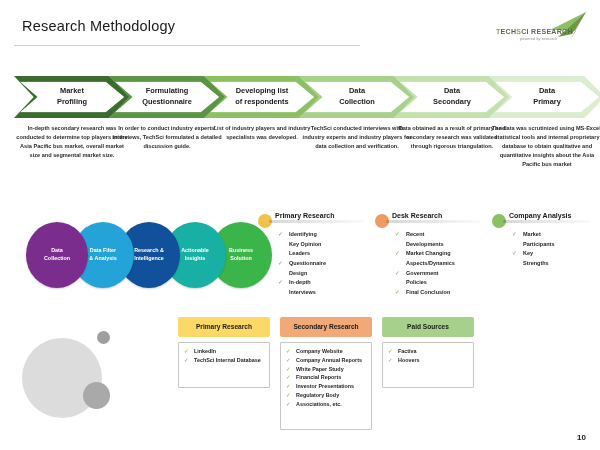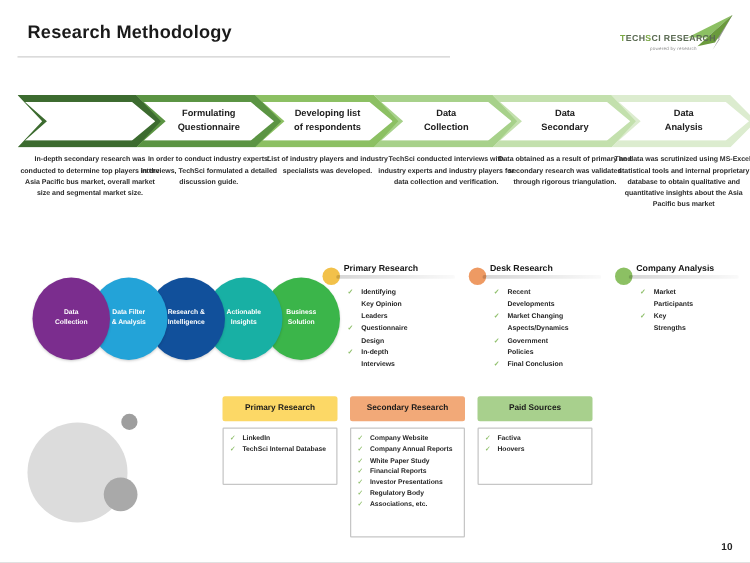--- a/index.html
+++ b/index.html
@@ -9,21 +9,21 @@
   .slide {
     position:relative;
     width:600px; height:450px;
     background:#ffffff;
     overflow:hidden;
   }
 
   
   .page-title {
     position:absolute; left:22px; top:18px;
-    font-size:14.5px; font-weight:bold; color:#1a1a1a;
+    font-size:14.5px; font-weight:normal; color:#1a1a1a;
     letter-spacing:.2px;
   }
   .title-rule {
     position:absolute; left:14px; top:45px; width:346px; height:1px;
     background:#d0d0d0;
   }
   .logo { position:absolute; right:8px; top:10px; width:104px; height:36px; }
   .logo-text {
     position:absolute; left:8px; top:18px;
     font-size:7px; font-weight:bold; letter-spacing:.3px;
@@ -146,40 +146,41 @@
       <polygon points="98,2 78,20 88,21 82,30" fill="#9b9b9b"></polygon>
       <polygon points="98,2 70,27 84,24" fill="#6a9a3c"></polygon>
     </svg>
     <div class="logo-text"><span class="tsc">T</span>ECH<span class="tsc">S</span>CI RESEARCH</div>
     <div class="logo-tag">powered by research</div>
   </div>
 
   <div class="chev-row">
       <div class="chev" style="left: 14px; background: rgb(60, 107, 47);">
         <div class="chev-inner" style="background: rgb(255, 255, 255); transform: scale(0.9, 0.74);"></div>
+        <div class="chev-label"><span>Market</span><br><span>Profiling</span></div>
       </div>
       <div class="chev" style="left: 204px; background: rgb(140, 192, 99);">
         <div class="chev-inner" style="background: rgb(255, 255, 255); transform: scale(0.9, 0.74);"></div>
         <div class="chev-label"><span>Developing list</span><br><span>of respondents</span></div>
       </div>
       <div class="chev" style="left: 109px; background: rgb(91, 148, 67);">
         <div class="chev-inner" style="background: rgb(255, 255, 255); transform: scale(0.9, 0.74);"></div>
         <div class="chev-label"><span>Formulating</span><br><span>Questionnaire</span></div>
       </div>
       <div class="chev" style="left: 299px; background: rgb(167, 209, 138);">
         <div class="chev-inner" style="background: rgb(255, 255, 255); transform: scale(0.9, 0.74);"></div>
         <div class="chev-label"><span>Data</span><br><span>Collection</span></div>
       </div>
       <div class="chev" style="left: 394px; background: rgb(195, 224, 173);">
         <div class="chev-inner" style="background: rgb(255, 255, 255); transform: scale(0.9, 0.74);"></div>
         <div class="chev-label"><span>Data</span><br><span>Secondary</span></div>
       </div>
       <div class="chev" style="left: 489px; background: rgb(220, 236, 207);">
         <div class="chev-inner" style="background: rgb(255, 255, 255); transform: scale(0.9, 0.74);"></div>
-        <div class="chev-label"><span>Data</span><br><span>Analysis</span></div>
+        <div class="chev-label"><span>Data</span><br><span>Primary</span></div>
       </div>
     </div>
 
   <div class="deco deco-big"></div>
   <div class="deco deco-mid"></div>
   <div class="deco deco-small"></div>
 
   <div class="ellipses" style="width: 246px;">
       <div class="ell" style="left: 0px; background: rgb(123, 45, 142); z-index: 10;">
         <span><span>Data</span><br><span>Collection</span></span>

